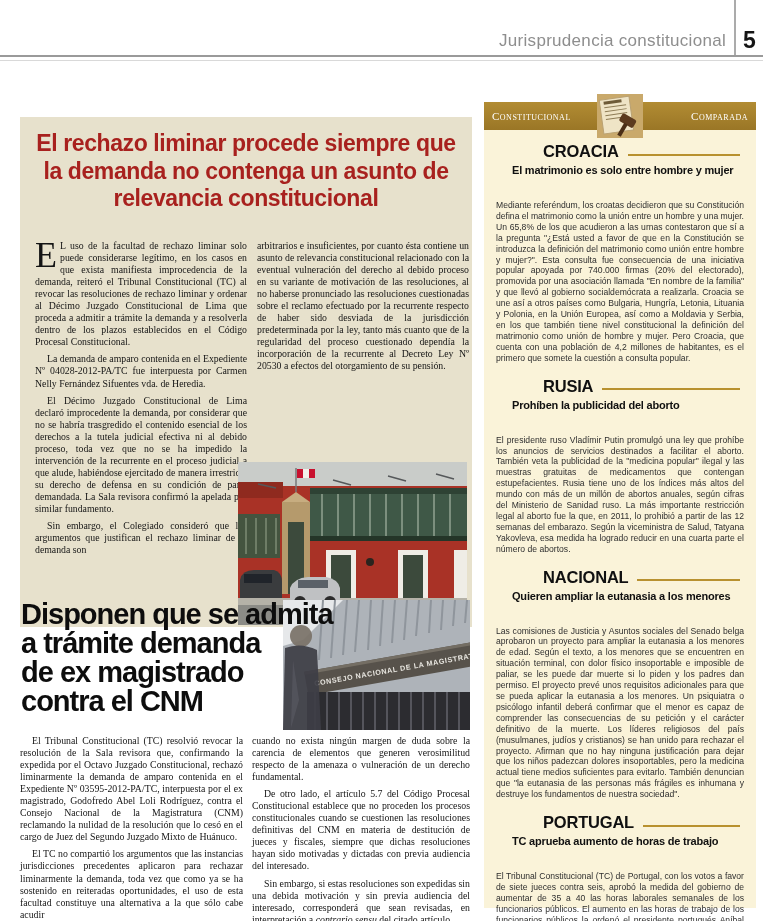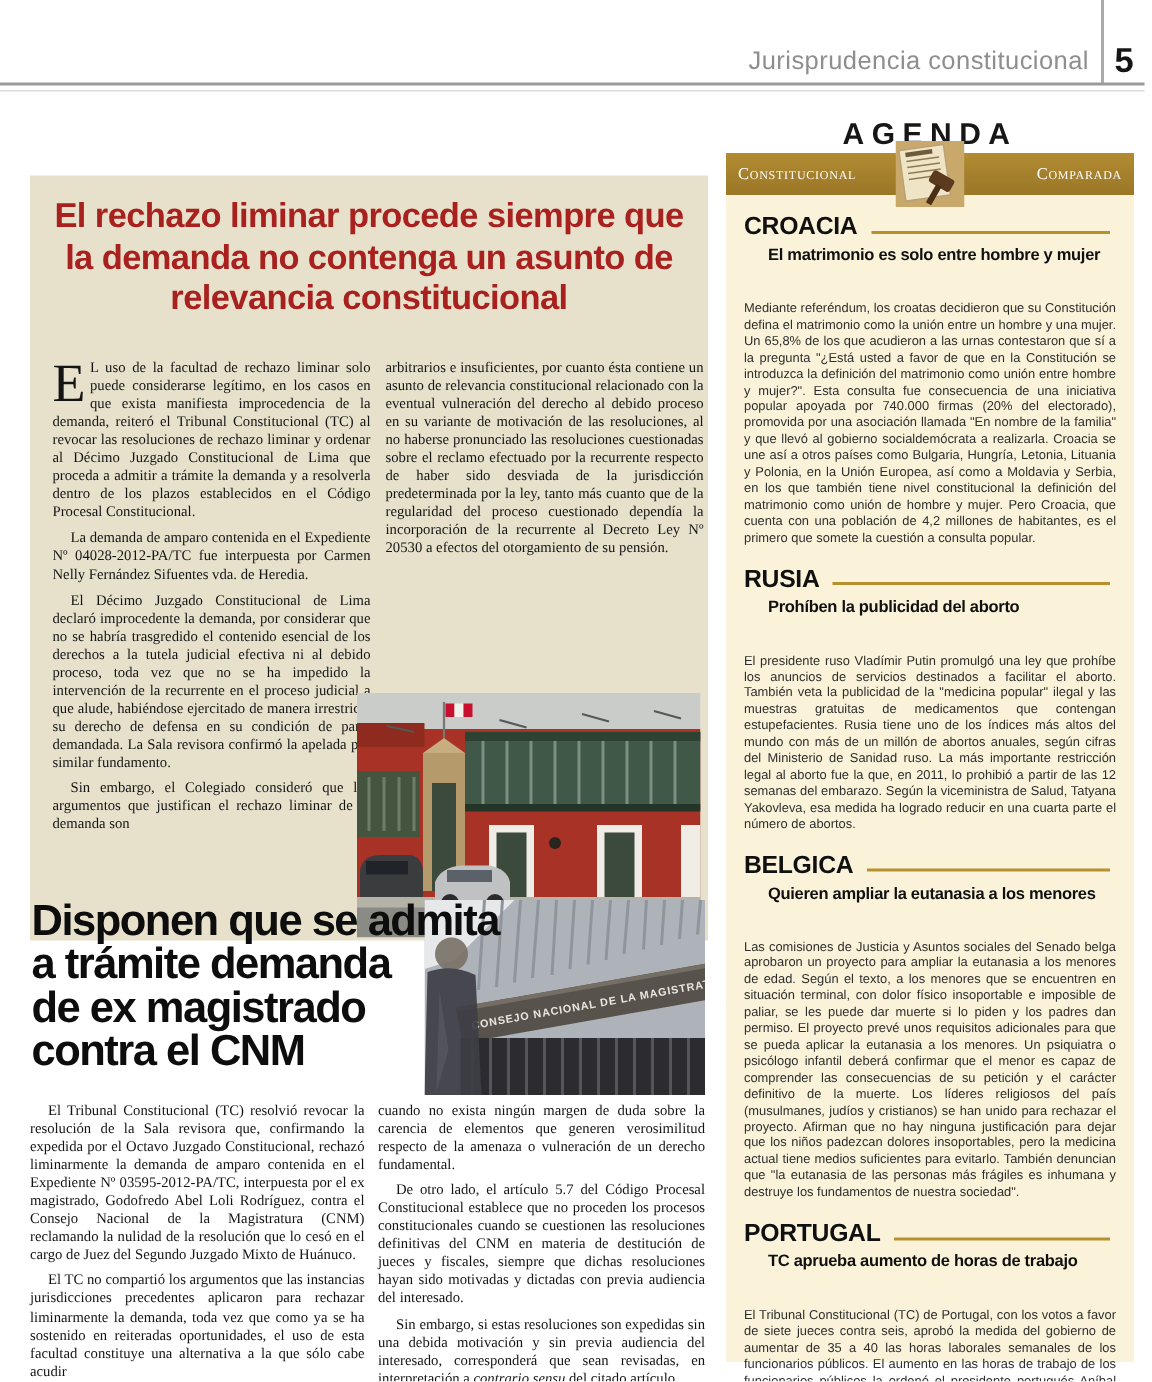--- a/index.html
+++ b/index.html
@@ -43,21 +43,21 @@
   .agenda-bar { position:absolute; left:484px; top:102px; width:272px; height:28px;
     background:linear-gradient(#B28C33,#9A7626); }
   .agenda-bar .bar-left  { position:absolute; left:8px;  top:0; line-height:28px; }
   .agenda-bar .bar-right { position:absolute; right:8px; top:0; line-height:28px; }
   .bar-word { font-family:"Liberation Serif", serif; font-variant:small-caps; color:#ffffff;
     font-size:11px; letter-spacing:.5px; }
   .agenda-img { position:absolute; left:597px; top:94px; width:46px; height:44px; z-index:3; }
   .agenda-body { position:absolute; left:484px; top:130px; width:272px; height:778px;
     background:#FAF3D9; padding:12px 12px 0 12px; }
   .sec { margin-bottom:13px; }
-  .sec-country { display:flex; align-items:center; }
+  .sec-country { display:flex; align-items:center;margin-left:47px; }
   .sec-country h3 { font-size:16.5px; font-weight:bold; color:#101010; letter-spacing:-0.2px; }
   .sec-rule { flex:1; height:2px; background:#B8912F; margin:6px 4px 0 9px; }
   .sec-sub { font-size:11px; font-weight:bold; color:#101010; margin:3px 0 4px 16px; letter-spacing:-0.2px; }
   .sec-body { font-size:8.6px; line-height:1.27; color:#2e2e2e; text-align:justify;margin-top:24px; }
 </style>
 </head>
 <body>
 
 <div id="page">
 
@@ -209,21 +209,20 @@
   <div class="a2-col1 serifcol">
     <p>El Tribunal Constitucional (TC) resolvió revocar la resolución de la Sala revisora que, confirmando la expedida por el Octavo Juzgado Constitucional, rechazó liminarmente la demanda de amparo contenida en el Expediente Nº 03595-2012-PA/TC, interpuesta por el ex magistrado, Godofredo Abel Loli Rodríguez, contra el Consejo Nacional de la Magistratura (CNM) reclamando la nulidad de la resolución que lo cesó en el cargo de Juez del Segundo Juzgado Mixto de Huánuco.</p>
     <p>El TC no compartió los argumentos que las instancias jurisdicciones precedentes aplicaron para rechazar liminarmente la demanda, toda vez que como ya se ha sostenido en reiteradas oportunidades, el uso de esta facultad constituye una alternativa a la que sólo cabe acudir</p>
   </div>
   <div class="a2-col2 serifcol">
     <p class="nofirst">cuando no exista ningún margen de duda sobre la carencia de elementos que generen verosimilitud respecto de la amenaza o vulneración de un derecho fundamental.</p>
     <p>De otro lado, el artículo 5.7 del Código Procesal Constitucional establece que no proceden los procesos constitucionales cuando se cuestionen las resoluciones definitivas del CNM en materia de destitución de jueces y fiscales, siempre que dichas resoluciones hayan sido motivadas y dictadas con previa audiencia del interesado.</p>
     <p><span>Sin embargo, si estas resoluciones son expedidas sin una debida motivación y sin previa audiencia del interesado, corresponderá que sean revisadas, en interpretación a </span><i>contrario sensu</i><span> del citado artículo.</span></p>
   </div>
 
-  <div class="agenda-title">AGENDA</div>
   <div class="agenda-bar">
     <span class="bar-left bar-word">Constitucional</span>
     <span class="bar-right bar-word">Comparada</span>
   </div>
   <div class="agenda-img">
     <svg width="100%" height="100%" viewBox="0 0 46 44">
       <rect x="0" y="0" width="46" height="44" fill="#C9A96B"></rect>
       <g transform="rotate(-8 20 18)">
         <rect x="4" y="4" width="30" height="34" fill="#EFE4C6" stroke="#B9A173" stroke-width="1"></rect>
         <g stroke="#8D7B55" stroke-width="1">
@@ -253,21 +252,21 @@
     <div class="sec">
       <div class="sec-country">
           <h3>RUSIA</h3>
           <div class="sec-rule"></div>
         </div>
       <div class="sec-sub">Prohíben la publicidad del aborto</div>
       <div class="sec-body">El presidente ruso Vladímir Putin promulgó una ley que prohíbe los anuncios de servicios destinados a facilitar el aborto. También veta la publicidad de la "medicina popular" ilegal y las muestras gratuitas de medicamentos que contengan estupefacientes. Rusia tiene uno de los índices más altos del mundo con más de un millón de abortos anuales, según cifras del Ministerio de Sanidad ruso. La más importante restricción legal al aborto fue la que, en 2011, lo prohibió a partir de las 12 semanas del embarazo. Según la viceministra de Salud, Tatyana Yakovleva, esa medida ha logrado reducir en una cuarta parte el número de abortos.</div>
     </div>
     <div class="sec">
       <div class="sec-country">
-          <h3>BELGICA</h3>
+          <h3>NACIONAL</h3>
           <div class="sec-rule"></div>
         </div>
       <div class="sec-sub">Quieren ampliar la eutanasia a los menores</div>
       <div class="sec-body">Las comisiones de Justicia y Asuntos sociales del Senado belga aprobaron un proyecto para ampliar la eutanasia a los menores de edad. Según el texto, a los menores que se encuentren en situación terminal, con dolor físico insoportable e imposible de paliar, se les puede dar muerte si lo piden y los padres dan permiso. El proyecto prevé unos requisitos adicionales para que se pueda aplicar la eutanasia a los menores. Un psiquiatra o psicólogo infantil deberá confirmar que el menor es capaz de comprender las consecuencias de su petición y el carácter definitivo de la muerte. Los líderes religiosos del país (musulmanes, judíos y cristianos) se han unido para rechazar el proyecto. Afirman que no hay ninguna justificación para dejar que los niños padezcan dolores insoportables, pero la medicina actual tiene medios suficientes para evitarlo. También denuncian que "la eutanasia de las personas más frágiles es inhumana y destruye los fundamentos de nuestra sociedad".</div>
     </div>
     <div class="sec">
       <div class="sec-country">
           <h3>PORTUGAL</h3>
           <div class="sec-rule"></div>
         </div>

